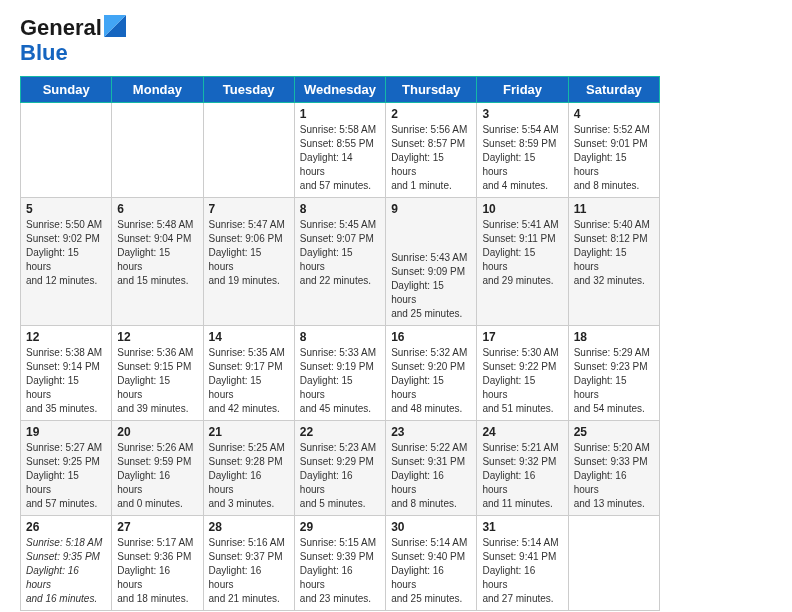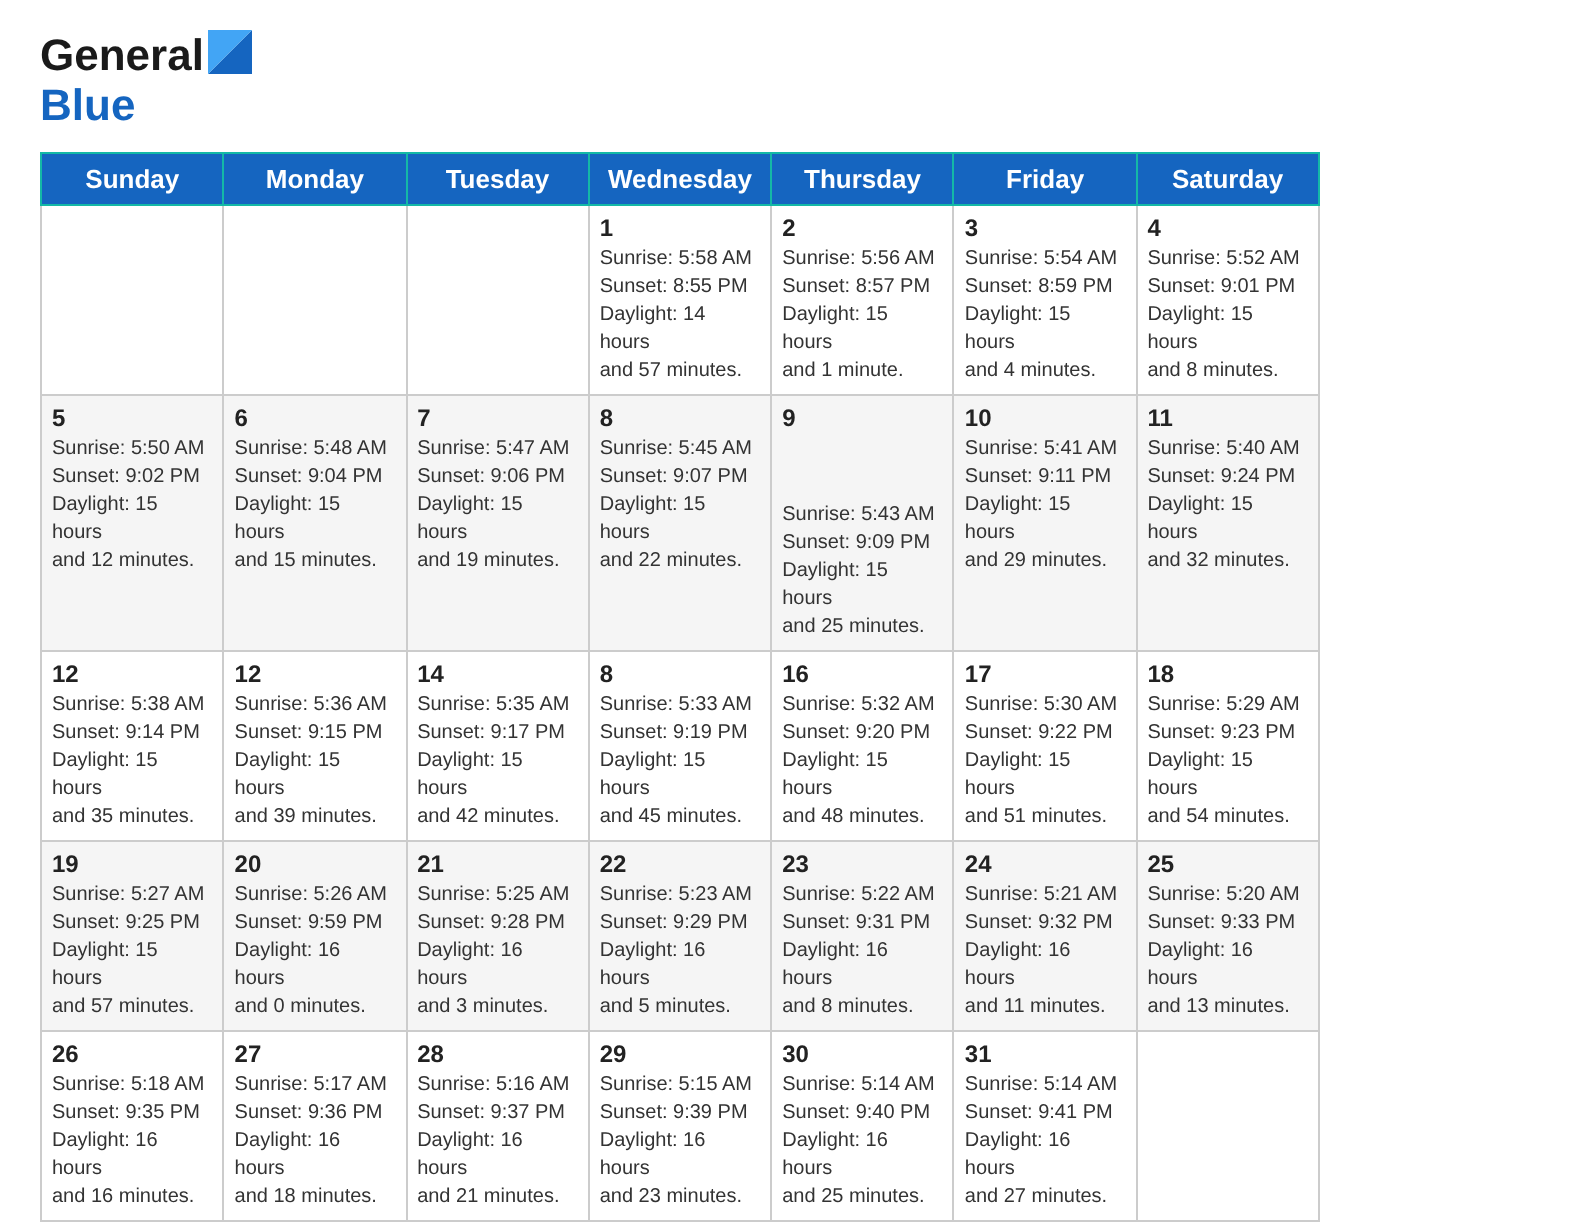--- a/index.html
+++ b/index.html
@@ -186,21 +186,21 @@
           <td>
             <div class="day-num">10</div>
             <div class="day-info" style="white-space: pre-line;">Sunrise: 5:41 AM
 Sunset: 9:11 PM
 Daylight: 15 hours
 and 29 minutes.</div>
           </td>
           <td>
             <div class="day-num">11</div>
             <div class="day-info" style="white-space: pre-line;">Sunrise: 5:40 AM
-Sunset: 9:24 PM
+Sunset: 8:12 PM
 Daylight: 15 hours
 and 32 minutes.</div>
           </td>
         </tr>
         <tr>
           <td>
             <div class="day-num">12</div>
             <div class="day-info" style="white-space: pre-line;">Sunrise: 5:38 AM
 Sunset: 9:14 PM
 Daylight: 15 hours
@@ -296,21 +296,21 @@
             <div class="day-num">25</div>
             <div class="day-info" style="white-space: pre-line;">Sunrise: 5:20 AM
 Sunset: 9:33 PM
 Daylight: 16 hours
 and 13 minutes.</div>
           </td>
         </tr>
         <tr>
           <td>
             <div class="day-num">26</div>
-            <div class="day-info" style="white-space: pre-line;">Sunrise: 5:18 AM
+            <div class="day-info" style="white-space: pre-line; font-style: italic;">Sunrise: 5:18 AM
 Sunset: 9:35 PM
 Daylight: 16 hours
 and 16 minutes.</div>
           </td>
           <td>
             <div class="day-num">27</div>
             <div class="day-info" style="white-space: pre-line;">Sunrise: 5:17 AM
 Sunset: 9:36 PM
 Daylight: 16 hours
 and 18 minutes.</div>

